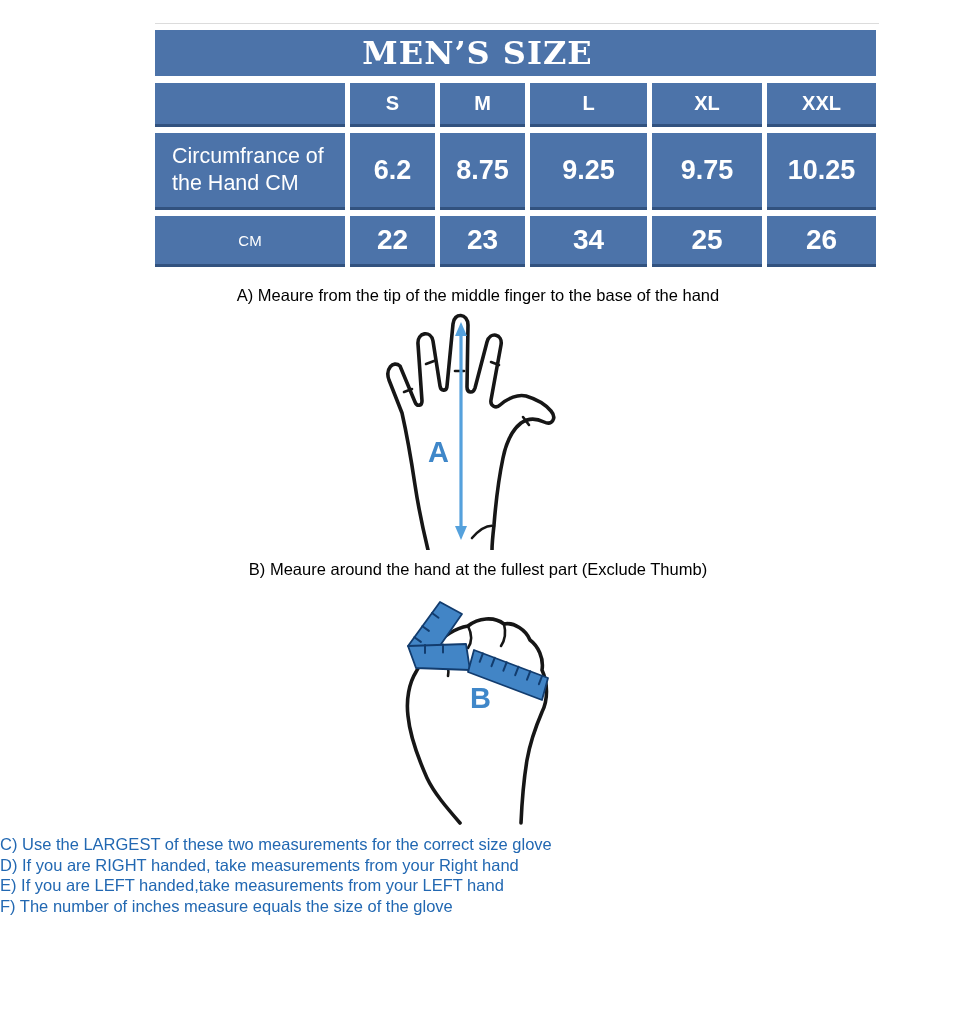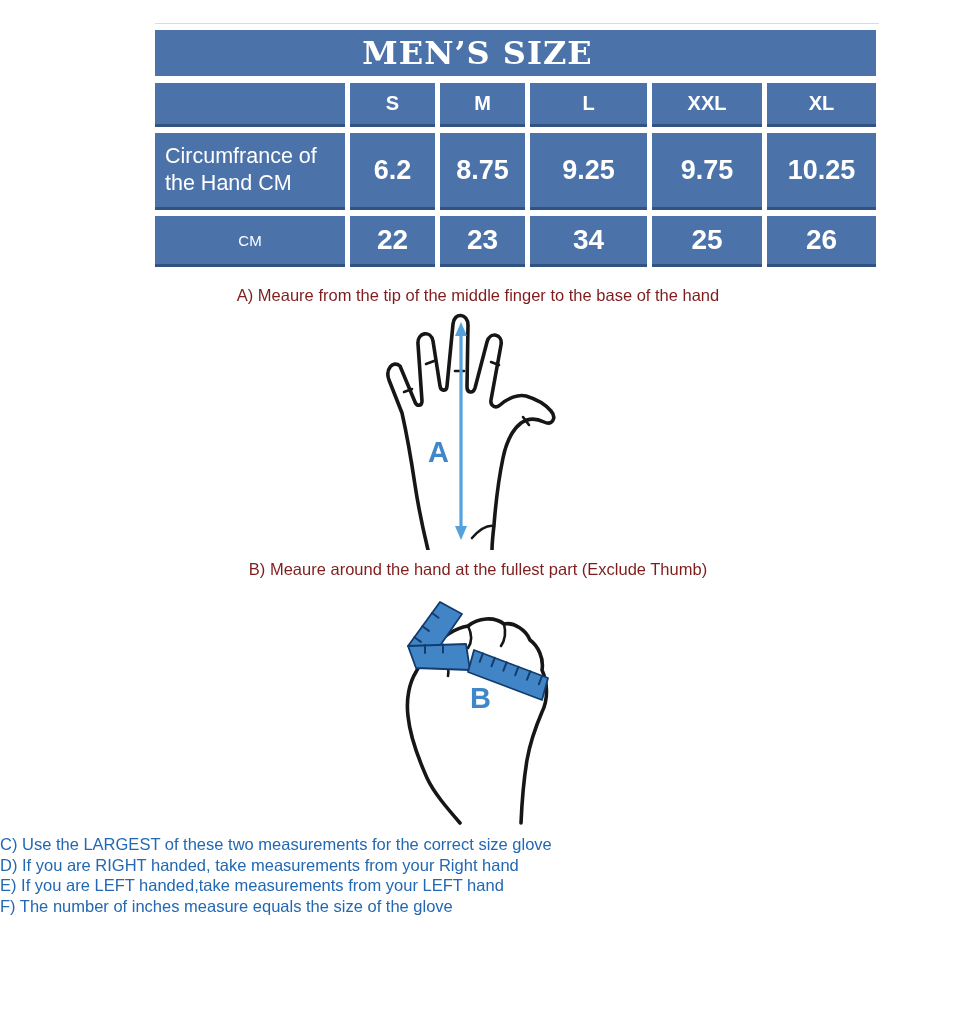--- a/index.html
+++ b/index.html
@@ -11,27 +11,27 @@
   .size-table{position:absolute;left:155px;top:30px;width:721px;}
   .title-bar{height:46px;background:#4c73a9;color:#fff;display:flex;align-items:center;
              justify-content:center;padding-right:76px;box-sizing:border-box;
              font-family:"DejaVu Serif",serif;font-weight:bold;font-size:32px;letter-spacing:1px;
              margin-bottom:7px;}
   .grid{display:grid;grid-template-columns:190px 85px 85px 117px 110px 109px;
         grid-template-rows:44px 77px 51px;column-gap:5px;row-gap:6px;}
   .cell{background:#4c73a9;color:#fff;display:flex;align-items:center;justify-content:center;
         box-sizing:border-box;border-bottom:3px solid #32527f;}
   .cell.size-head{font-weight:bold;font-size:20px;}
-  .cell.row-label{justify-content:flex-start;padding-left:10px;font-size:21.5px;line-height:1.25;}
+  .cell.row-label{justify-content:flex-start;padding-left:17px;font-size:21.5px;line-height:1.25;}
   .cell.row-label-center{font-size:15px;}
   .cell.val-big{font-weight:bold;font-size:27px;}
   .cell.val-cm{font-weight:bold;font-size:28px;}
 
   
-  .caption{position:absolute;left:0;width:956px;text-align:center;color:#7f1d1d;
+  .caption{position:absolute;left:0;width:956px;text-align:center;color:#000000;
            font-size:16.5px;}
   .cap-a{top:286px;}
   .cap-b{top:560px;}
   .instructions{position:absolute;left:0;top:834px;width:956px;text-align:left;
                 color:#2268b2;font-size:16.5px;line-height:20.6px;}
 
   
   .fig-a{position:absolute;left:360px;top:310px;}
   .fig-b{position:absolute;left:382px;top:588px;}
   .fig-label{font-family:"Liberation Sans",sans-serif;font-weight:bold;font-size:29px;fill:#3f87c9;}
@@ -44,22 +44,22 @@
   <div class="topline"></div>
 
   <div class="size-table">
     <div class="title-bar">MEN’S SIZE</div>
     <div class="grid">
 
       <div class="cell"></div>
       <div class="cell size-head">S</div>
       <div class="cell size-head">M</div>
       <div class="cell size-head">L</div>
+      <div class="cell size-head">XL</div>
       <div class="cell size-head">XXL</div>
-      <div class="cell size-head">XL</div>
 
       <div class="cell row-label">Circumfrance of the Hand CM</div>
       <div class="cell val-big">6.2</div>
       <div class="cell val-big">8.75</div>
       <div class="cell val-big">9.25</div>
       <div class="cell val-big">9.75</div>
       <div class="cell val-big">10.25</div>
 
       <div class="cell row-label-center">CM</div>
       <div class="cell val-cm">22</div>

